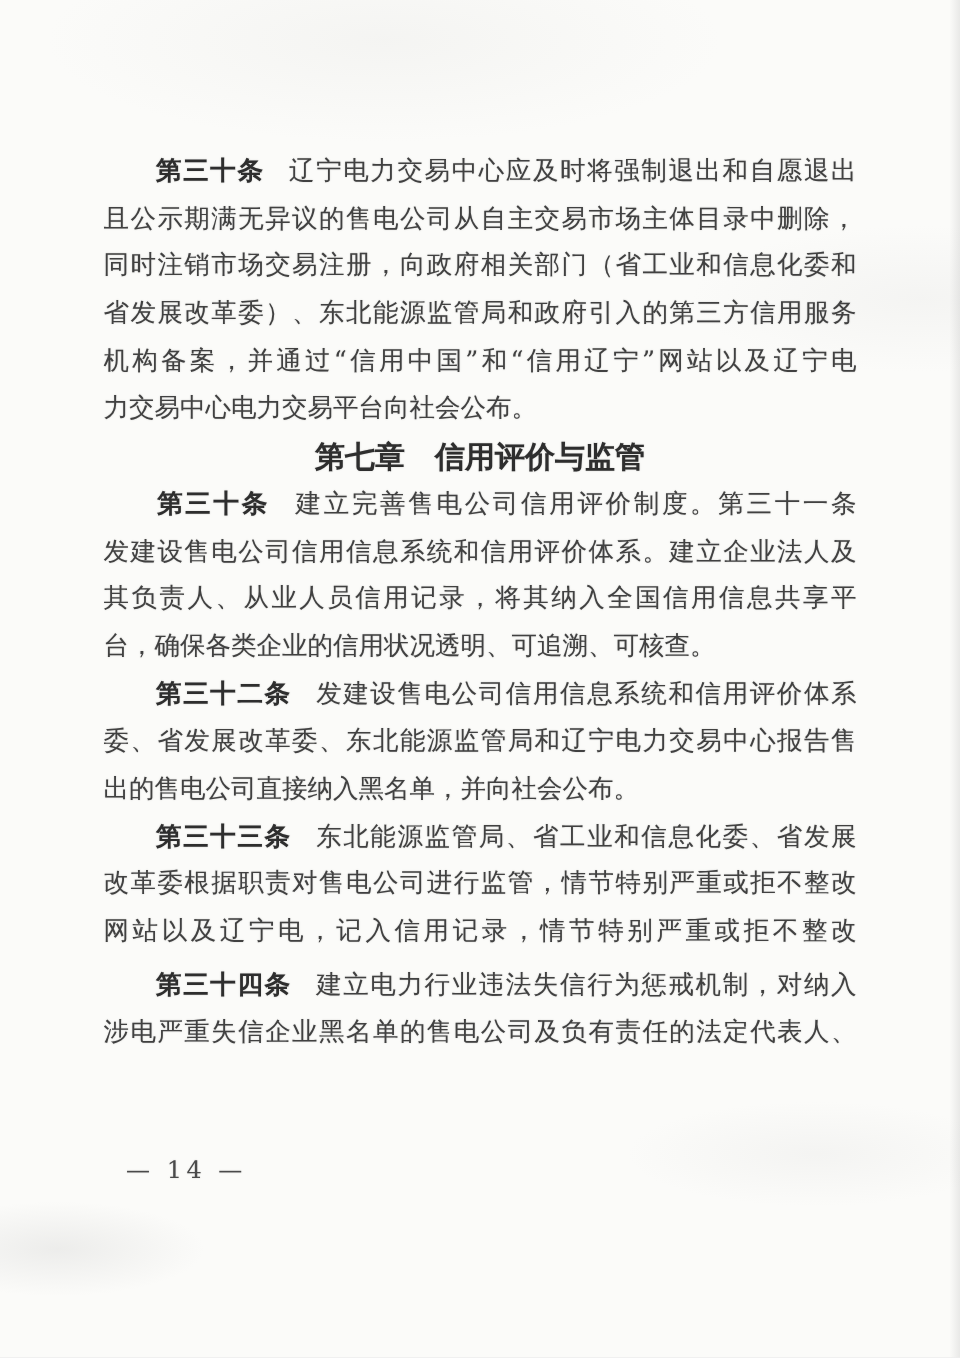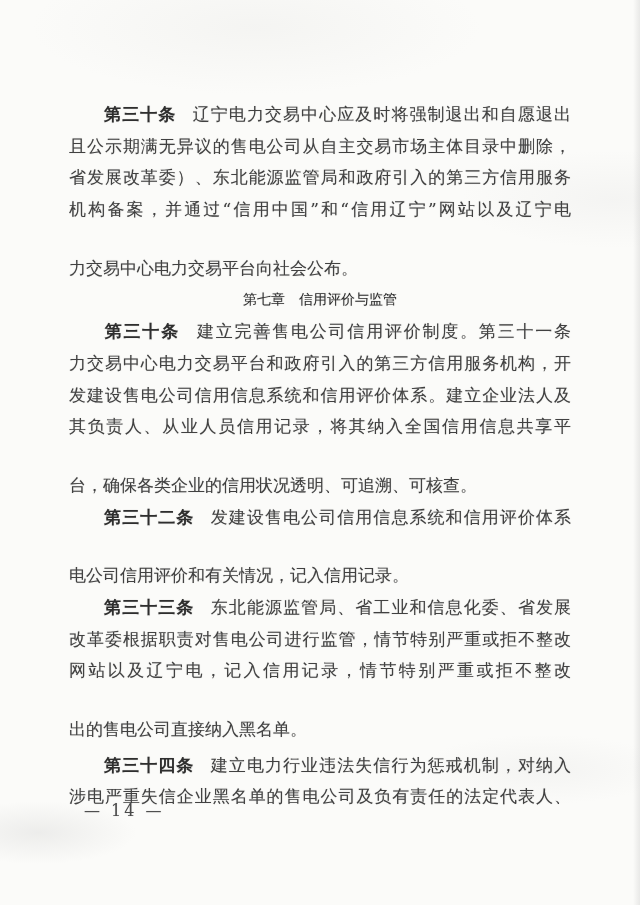--- a/index.html
+++ b/index.html
@@ -33,85 +33,84 @@
     display: block;
     height: 31.7px;
     line-height: 31.7px;
     text-align: justify;
     text-align-last: justify;
     white-space: nowrap;
     overflow: hidden;
   }
   .line.end {
     text-align-last: left;
-    margin-top: 27px;
   }
 
   .ind  { display: inline-block; width: 2em; }
   .gap  { display: inline-block; width: 0.9em; }
   .term { font-weight: bold; color: #2e2e2e; }
 
   .chapter-heading {
     display: block;
     height: 31.7px;
     line-height: 31.7px;
     text-align: center;
     text-align-last: center;
-    font-weight: normal;
-    font-size: 14px;
+    font-weight: bold;
+    font-size: 20px;
     color: #2e2e2e;
     white-space: nowrap;
   }
 
   .para-a34 { margin-top: 4px; }
 
   .page-number {
     position: absolute;
     left: 84px;
-    top: 801px;
+    top: 770px;
     font-size: 16px;
     letter-spacing: 3px;
     color: #4a4a4a;
     text-shadow: 0 0 1px rgba(80,80,80,0.3);
   }
 </style>
 </head>
 <body>
 
 <div class="page">
   <div class="body-text">
 
     <div class="para">
       <div class="line first"><span class="ind"></span><span class="term">第三十条</span><span class="gap"></span><span>辽宁电力交易中心应及时将强制退出和自愿退出</span></div>
       <div class="line">且公示期满无异议的售电公司从自主交易市场主体目录中删除，</div>
+      <div class="line">同时注销市场交易注册，向政府相关部门（省工业和信息化委和</div>
       <div class="line">省发展改革委）、东北能源监管局和政府引入的第三方信用服务</div>
       <div class="line">机构备案，并通过“信用中国”和“信用辽宁”网站以及辽宁电</div>
       <div class="line end">力交易中心电力交易平台向社会公布。</div>
     </div>
 
     <div class="chapter-heading">第七章　信用评价与监管</div>
 
     <div class="para">
       <div class="line first"><span class="ind"></span><span class="term">第三十条</span><span class="gap"></span><span>建立完善售电公司信用评价制度。第三十一条</span></div>
-      <div class="line">力交易中心电力交易平台和政府引入的第三方信用服务机构，开</div>
       <div class="line">发建设售电公司信用信息系统和信用评价体系。建立企业法人及</div>
       <div class="line">其负责人、从业人员信用记录，将其纳入全国信用信息共享平</div>
       <div class="line end">台，确保各类企业的信用状况透明、可追溯、可核查。</div>
     </div>
 
     <div class="para">
       <div class="line first"><span class="ind"></span><span class="term">第三十二条</span><span class="gap"></span><span>发建设售电公司信用信息系统和信用评价体系</span></div>
-      <div class="line end">电公司信用评价和有关情况，记入信用记录。</div>
+      <div class="line">委、省发展改革委、东北能源监管局和辽宁电力交易中心报告售</div>
+      <div class="line end">出的售电公司直接纳入黑名单，并向社会公布。</div>
     </div>
 
     <div class="para">
       <div class="line first"><span class="ind"></span><span class="term">第三十三条</span><span class="gap"></span><span>东北能源监管局、省工业和信息化委、省发展</span></div>
       <div class="line">改革委根据职责对售电公司进行监管，情节特别严重或拒不整改</div>
       <div class="line">网站以及辽宁电，记入信用记录，情节特别严重或拒不整改</div>
-      <div class="line end">出的售电公司直接纳入黑名单。</div>
     </div>
 
     <div class="para para-a34">
       <div class="line first"><span class="ind"></span><span class="term">第三十四条</span><span class="gap"></span><span>建立电力行业违法失信行为惩戒机制，对纳入</span></div>
       <div class="line">涉电严重失信企业黑名单的售电公司及负有责任的法定代表人、</div>
     </div>
 
   </div>
 
   <div class="page-number">— 14 —</div>

